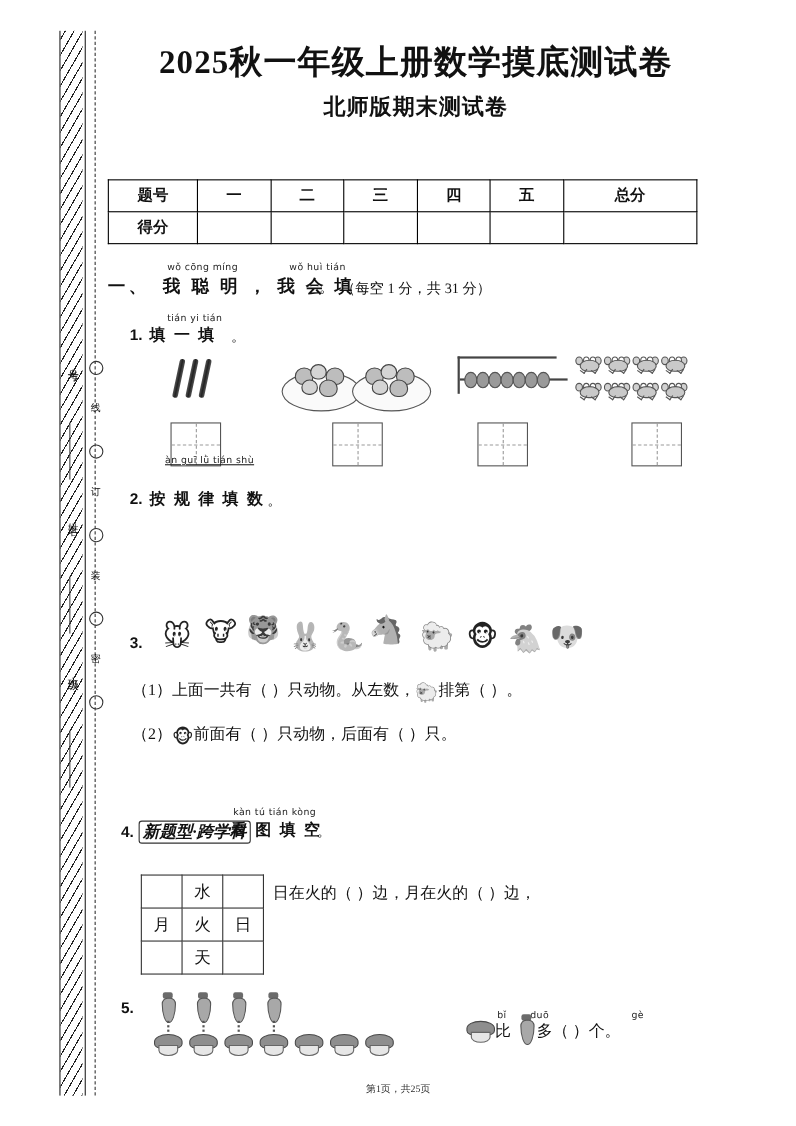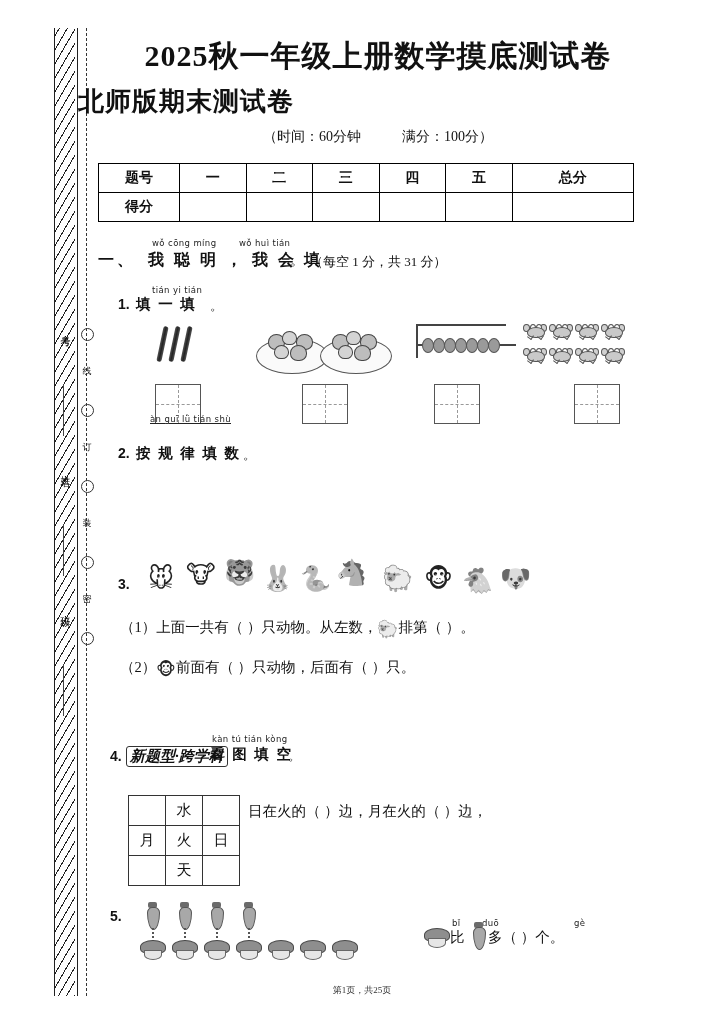--- a/index.html
+++ b/index.html
@@ -22,22 +22,22 @@
   .seal-col{position:absolute;left:52px;top:0;width:18px;height:968px;}
   .seal-tok{position:absolute;left:0;width:18px;text-align:center;font-size:9px;line-height:10px;}
   .seal-circ{position:absolute;left:3px;width:11px;height:11px;border:1px solid #333;border-radius:50%;}
   .vlabel{position:absolute;left:30px;width:16px;writing-mode:vertical-rl;text-orientation:upright;
     font-size:10px;letter-spacing:1px;color:#111;}
   .vrule{position:absolute;left:37px;width:0;border-left:1px solid #444;}
 
   
   .title1{position:absolute;left:78px;top:36px;width:600px;text-align:center;
     font-size:30px;font-weight:bold;letter-spacing:1px;}
-  .title2{position:absolute;left:78px;top:84px;width:600px;
-    font-size:26px;font-weight:bold;letter-spacing:1px;}
+  .title2{position:absolute;left:78px;top:84px;width:600px;text-align:center;
+    font-size:20px;font-weight:bold;letter-spacing:1px;}
   .subtitle{position:absolute;left:78px;top:128px;width:600px;text-align:center;font-size:14px;}
   .subtitle .gap{display:inline-block;width:34px;}
 
   
   table.score{position:absolute;left:98px;top:163px;width:536px;border-collapse:collapse;}
   table.score td{border:1px solid #000;height:26px;text-align:center;font-size:14px;font-weight:bold;}
   table.score td.lead{width:78px;}
 
   
   .sec{position:absolute;font-size:15px;}
@@ -120,25 +120,20 @@
 
     <div class="vlabel" style="top:440px;height:48px;">姓名：</div>
     <div class="vrule" style="top:496px;height:52px;"></div>
 
     <div class="vlabel" style="top:580px;height:48px;">班级：</div>
     <div class="vrule" style="top:636px;height:52px;"></div>
   </div>
 
   <div class="title1">2025秋一年级上册数学摸底测试卷</div>
   <div class="title2">北师版期末测试卷</div>
-  <div class="subtitle">
-    <span>（时间：60分钟</span>
-    <span class="gap"></span>
-    <span>满分：100分）</span>
-  </div>
 
   <table class="score">
     <tbody>
         <tr>
       <td class="lead">题号</td>
       <td>一</td>
       <td>二</td>
       <td>三</td>
       <td>四</td>
       <td>五</td>
@@ -150,21 +145,21 @@
       <td></td>
       <td></td>
       <td></td>
       <td></td>
       <td></td>
     </tr>
   </tbody>
     </table>
 
   <div class="py" style="left:152px;top:238px;">wǒ cōng míng</div>
-  <div class="py" style="left:239px;top:238px;">wǒ  huì  tián</div>
+  <div class="py" style="left:263px;top:238px;">wǒ  huì  tián</div>
   <div class="sec sec-h" style="left:98px;top:250px;">一、</div>
   <div class="sec sec-h" style="left:148px;top:250px;">我 聪 明 ， 我 会 填</div>
   <div class="sec" style="left:290px;top:252px;font-size:14px;">。</div>
   <div class="sec" style="left:310px;top:253px;font-size:13px;">（每空 1 分，共 31 分）</div>
 
   <div class="py" style="left:152px;top:285px;">tián  yi  tián</div>
   <div class="qn" style="left:118px;top:296px;">1.</div>
   <div class="qt" style="left:136px;top:295px;">填 一 填</div>
   <div class="sec" style="left:210px;top:297px;font-size:13px;">。</div>
 

